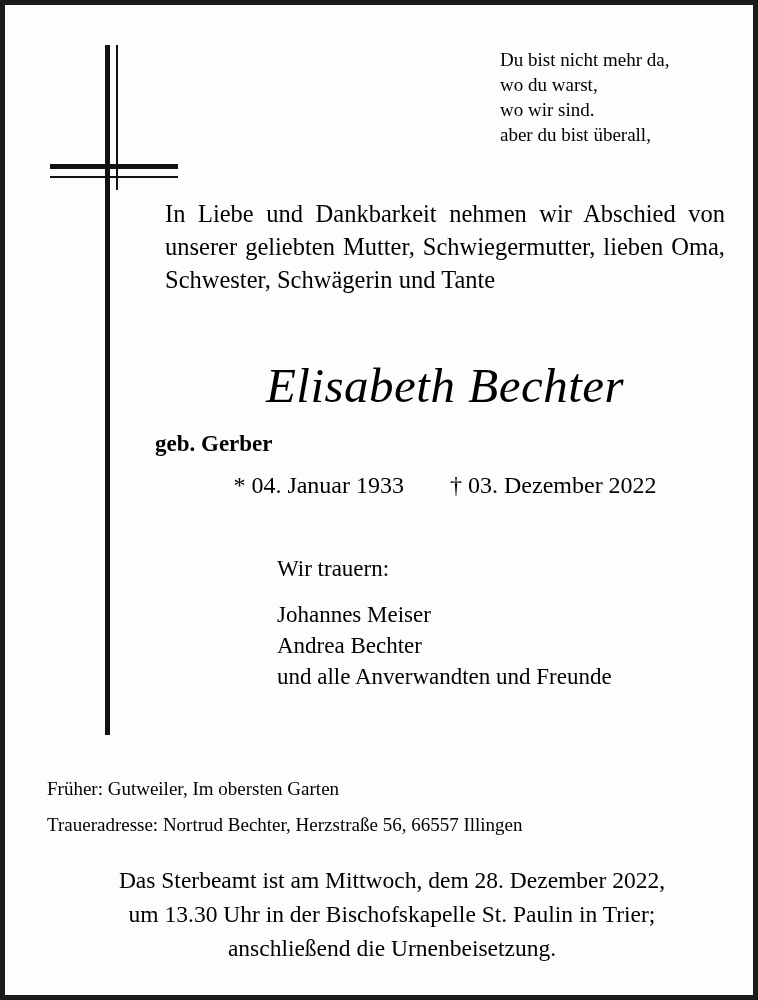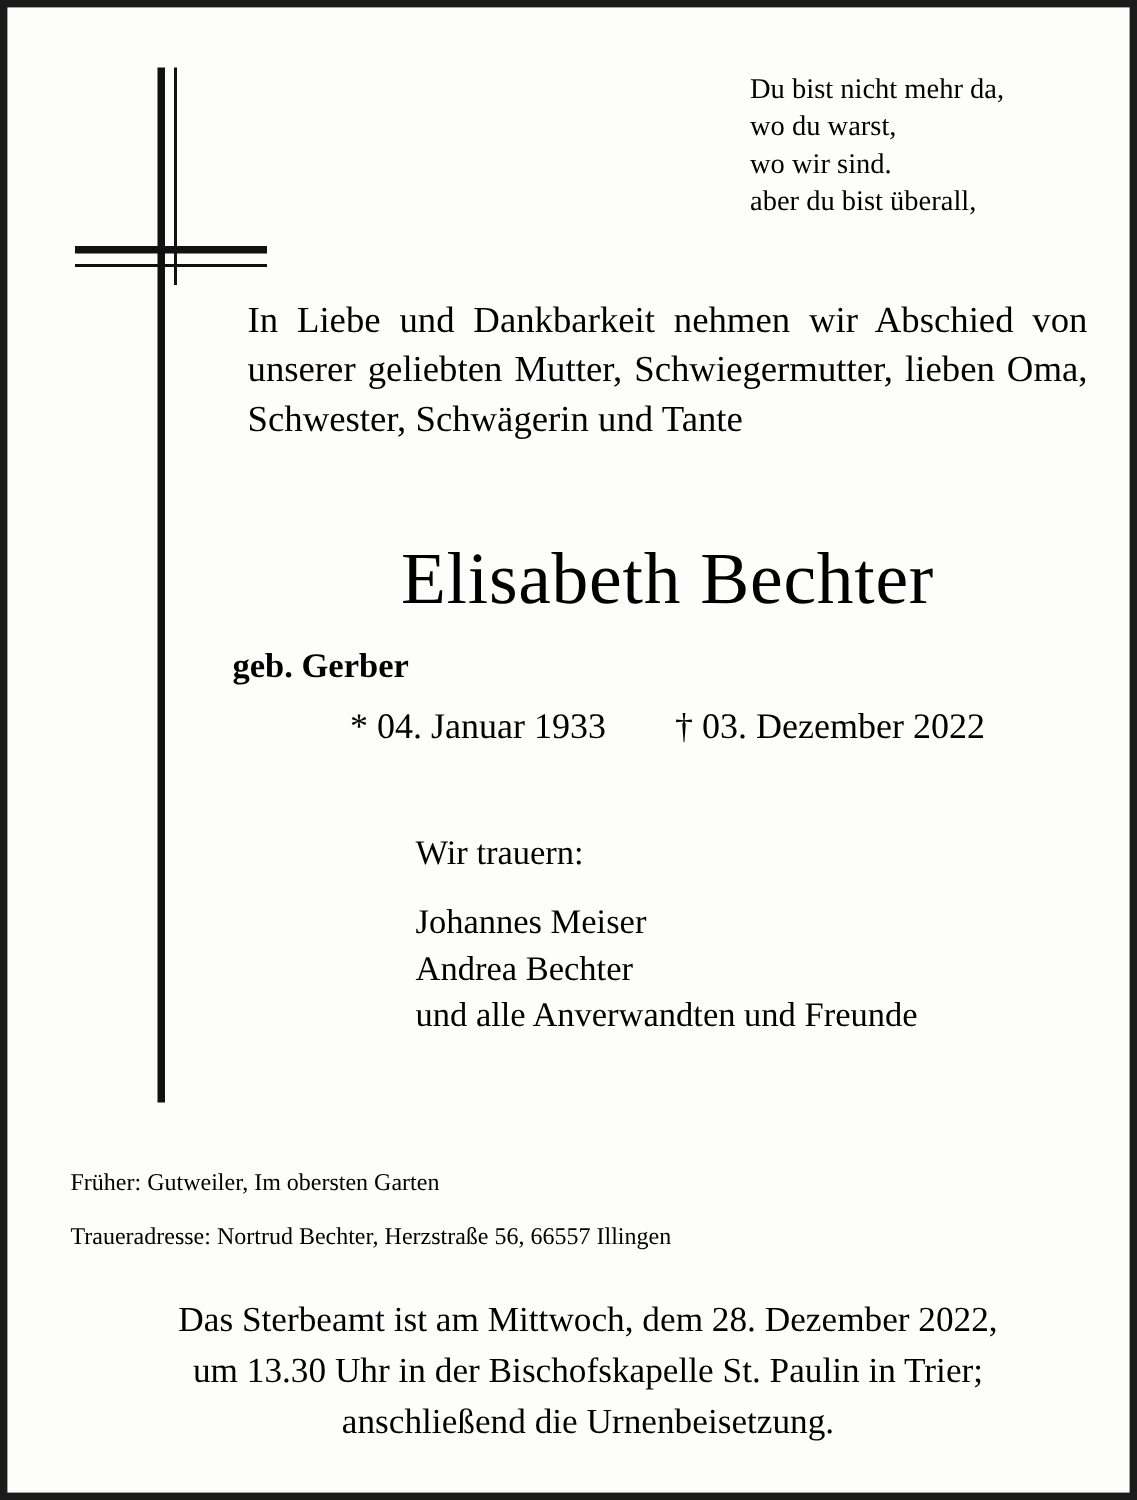--- a/index.html
+++ b/index.html
@@ -12,21 +12,21 @@
     height: 1000px;
     font-family: "Liberation Serif", serif;
     color: #000000;
     overflow: hidden;
   }
   .obituary {
     position: relative;
     width: 758px;
     height: 1000px;
     box-sizing: border-box;
-    background: #737373;
+    background: #f97316;
     border: 5px solid #1b1b1b;
     padding: 16px;
   }
   .inner {
     position: absolute;
     left: 0; top: 0; right: 0; bottom: 0;
     background: #fdfdfb;
   }
 
   
@@ -97,20 +97,21 @@
   
   .name {
     position: absolute;
     left: 150px;
     top: 352px;
     width: 580px;
     text-align: center;
     font-size: 49px;
     line-height: 58px;
     letter-spacing: 0.5px;
+    font-style: italic;
   }
   .maiden {
     position: absolute;
     left: 150px;
     top: 425px;
     width: 580px;
     text-align: left;
     font-size: 23px;
     font-weight: bold;
     line-height: 28px;
@@ -137,21 +138,21 @@
     text-align: left;
   }
   .mourners .heading { margin-bottom: 15px; }
 
   
   .addresses {
     position: absolute;
     left: 42px;
     top: 766px;
     width: 680px;
-    font-size: 16px;
+    font-size: 19px;
     line-height: 36px;
     text-align: left;
   }
   .service {
     position: absolute;
     left: 42px;
     top: 858px;
     width: 690px;
     font-size: 23.5px;
     line-height: 34px;

